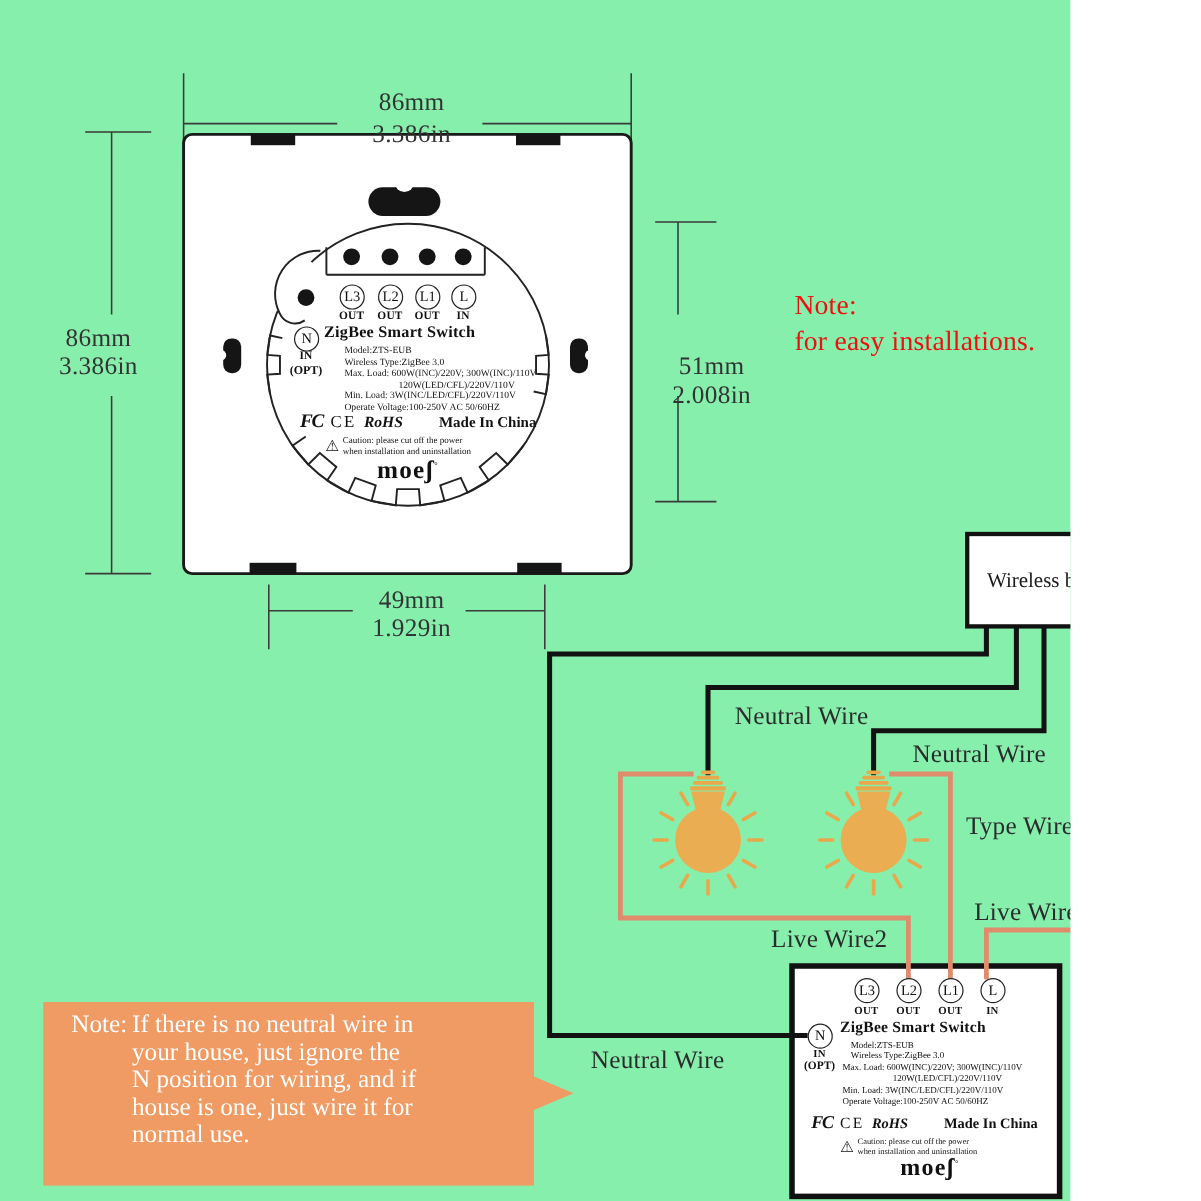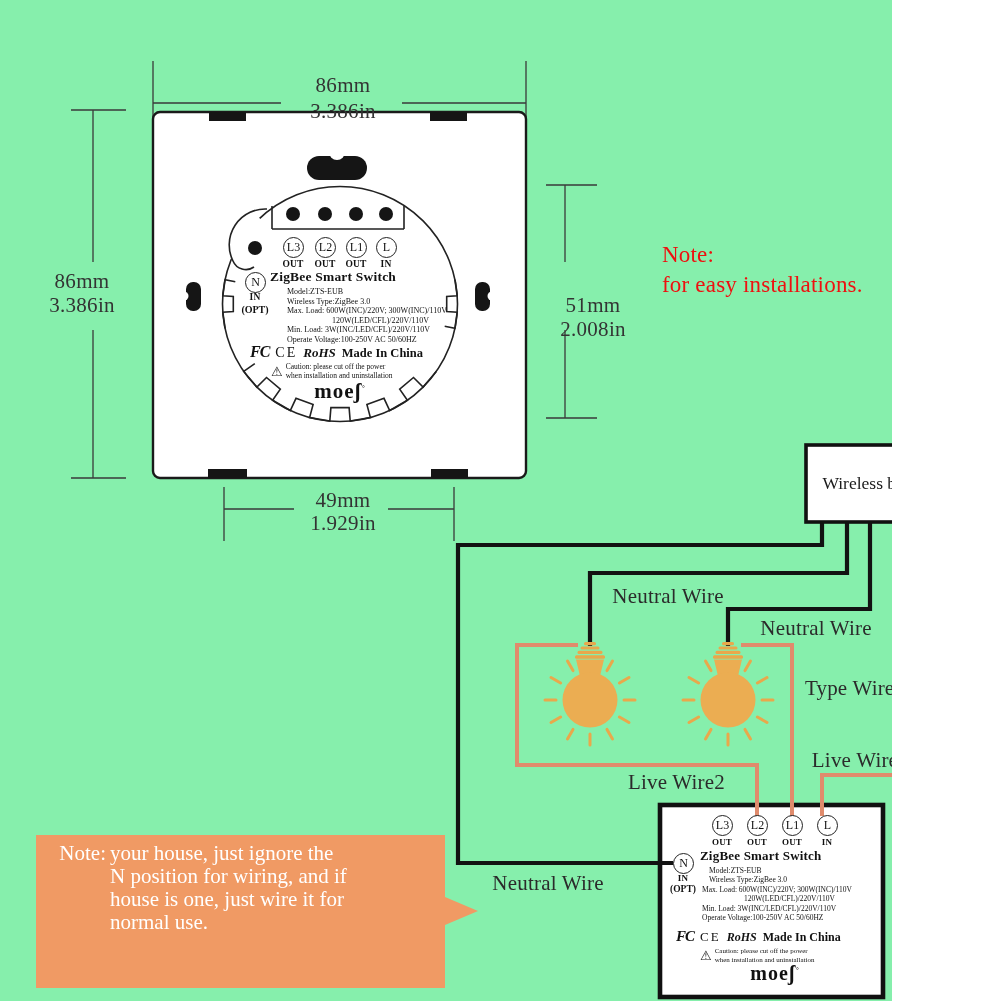--- a/index.html
+++ b/index.html
@@ -31,21 +31,21 @@
   .sub-sm{font-size:9px;}
   .plate-title{font-size:13.5px;font-weight:700;white-space:nowrap;color:#111;letter-spacing:.2px;}
   .plate-title-sm{font-size:13px;}
   .tiny{font-size:8px;white-space:nowrap;color:#111;}
   .tiny-sm{font-size:7.5px;}
   .opt{font-size:10px;font-weight:600;text-align:center;color:#111;}
   .certs{display:flex;align-items:baseline;gap:6px;white-space:nowrap;color:#111;}
   .fcc{font-size:16px;font-weight:800;font-style:italic;letter-spacing:-1px;}
   .ce{font-size:14px;letter-spacing:2px;font-weight:500;}
   .rohs{font-size:13px;font-weight:800;font-style:italic;}
-  .made{font-size:12.5px;font-weight:700;}
+  .made{font-size:12.5px;font-weight:700;margin-left:24px;}
   .certs-sm .fcc{font-size:15px;} .certs-sm .ce{font-size:13px;} .certs-sm .rohs{font-size:12px;} .certs-sm .made{font-size:12px;}
   .caution{display:flex;gap:3px;align-items:center;color:#111;}
   .caution .lines{font-size:7.5px;line-height:9px;white-space:nowrap;}
   .caution-sm .lines{font-size:7px;line-height:8.5px;}
   .warn{font-size:13px;line-height:13px;}
   .moes{font-weight:700;font-size:21px;letter-spacing:1px;text-align:center;color:#111;white-space:nowrap;}
   .moes-sm{font-size:20px;}
   .moes sup{font-size:7px;}
   .onote{background:var(--note);color:#fff;display:flex;padding:7px 0 0 6px;box-sizing:border-box;}
   .onote .prefix{font-size:21px;line-height:23px;width:64px;text-align:right;margin-right:4px;}
@@ -161,28 +161,29 @@
   <div class="abs red" style="left:662px;top:240px;">
     <div>Note:</div>
     <div>for easy installations.</div>
   </div>
 
   <div class="abs eboxlab" style="left:810px;top:473px;width:116px;">Wireless box</div>
   <div class="abs wlab" style="left:598px;top:584px;width:140px;text-align:center;">Neutral Wire</div>
   <div class="abs wlab" style="left:746px;top:616px;width:140px;text-align:center;">Neutral Wire</div>
   <div class="abs wlab" style="left:795px;top:676px;width:120px;text-align:center;">Type Wire1</div>
   <div class="abs wlab" style="left:795px;top:748px;width:120px;text-align:center;">Live Wire</div>
-  <div class="abs wlab" style="left:628px;top:770px;width:126px;text-align:left;">Live Wire2</div>
+  <div class="abs wlab" style="left:628px;top:770px;width:126px;text-align:center;">Live Wire2</div>
   <div class="abs wlab" style="left:486px;top:866px;width:124px;text-align:center;line-height:34px;white-space:normal;">
     <div>Neutral Wire</div>
   </div>
 
   <div class="abs onote" style="left:36px;top:835px;width:409px;height:153px;">
     <div class="prefix">Note:</div>
     <div class="lines">
+      <div>If there is no neutral wire in</div>
       <div>your house, just ignore the</div>
       <div>N position for wiring, and if</div>
       <div>house is one, just wire it for</div>
       <div>normal use.</div>
     </div>
   </div>
   <div class="abs tri" style="left:445px;top:897px;"></div>
 
   <div class="abs term" style="left:283px;top:237px;">
       <span>L3</span>

